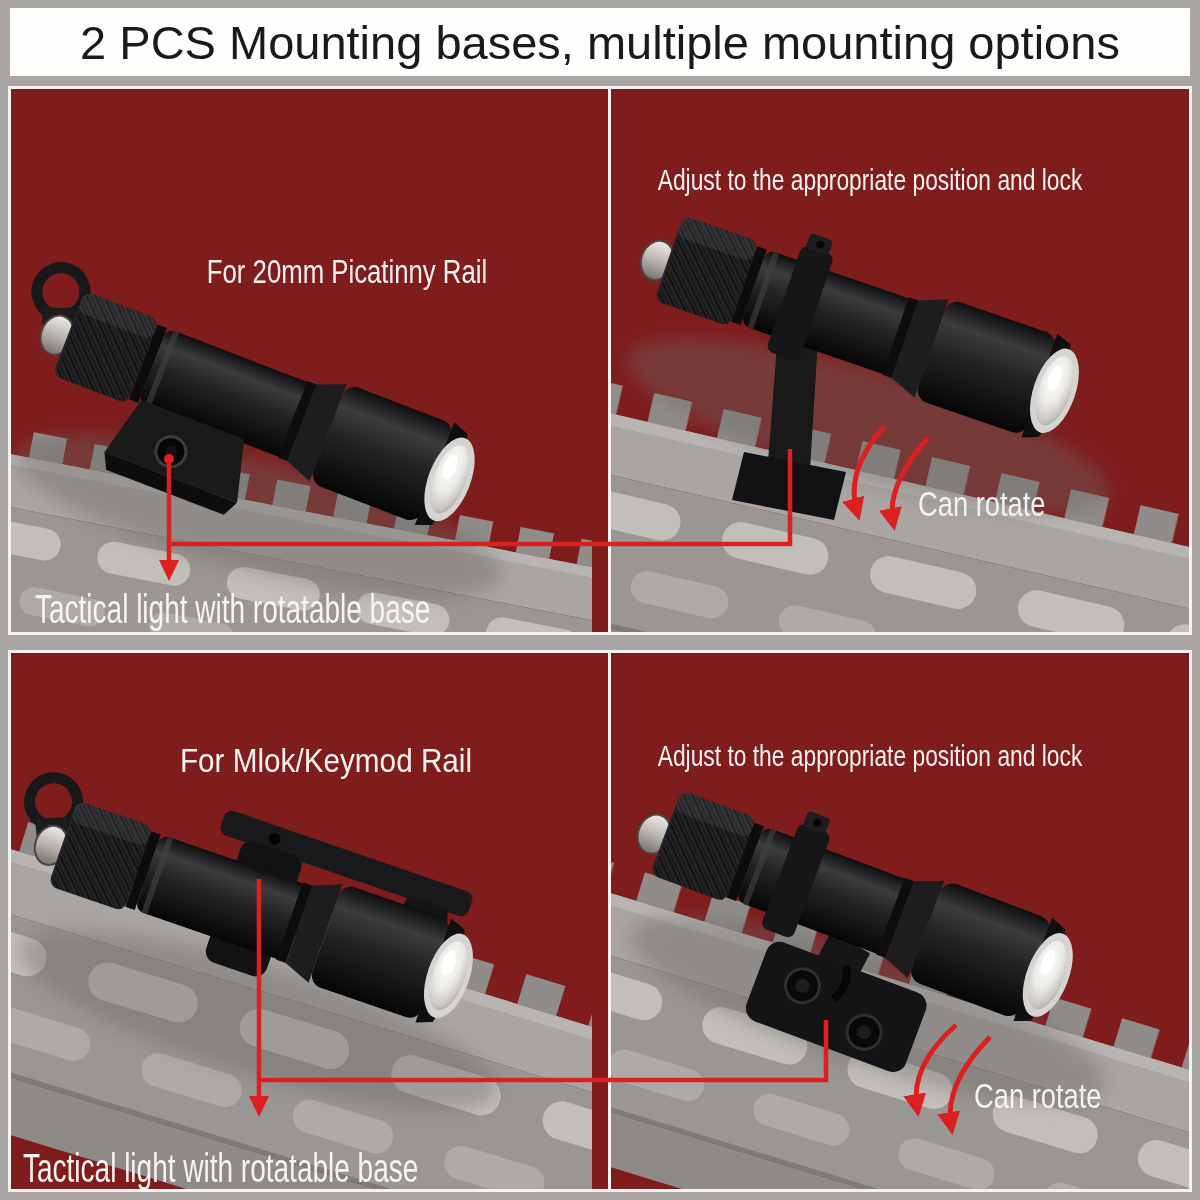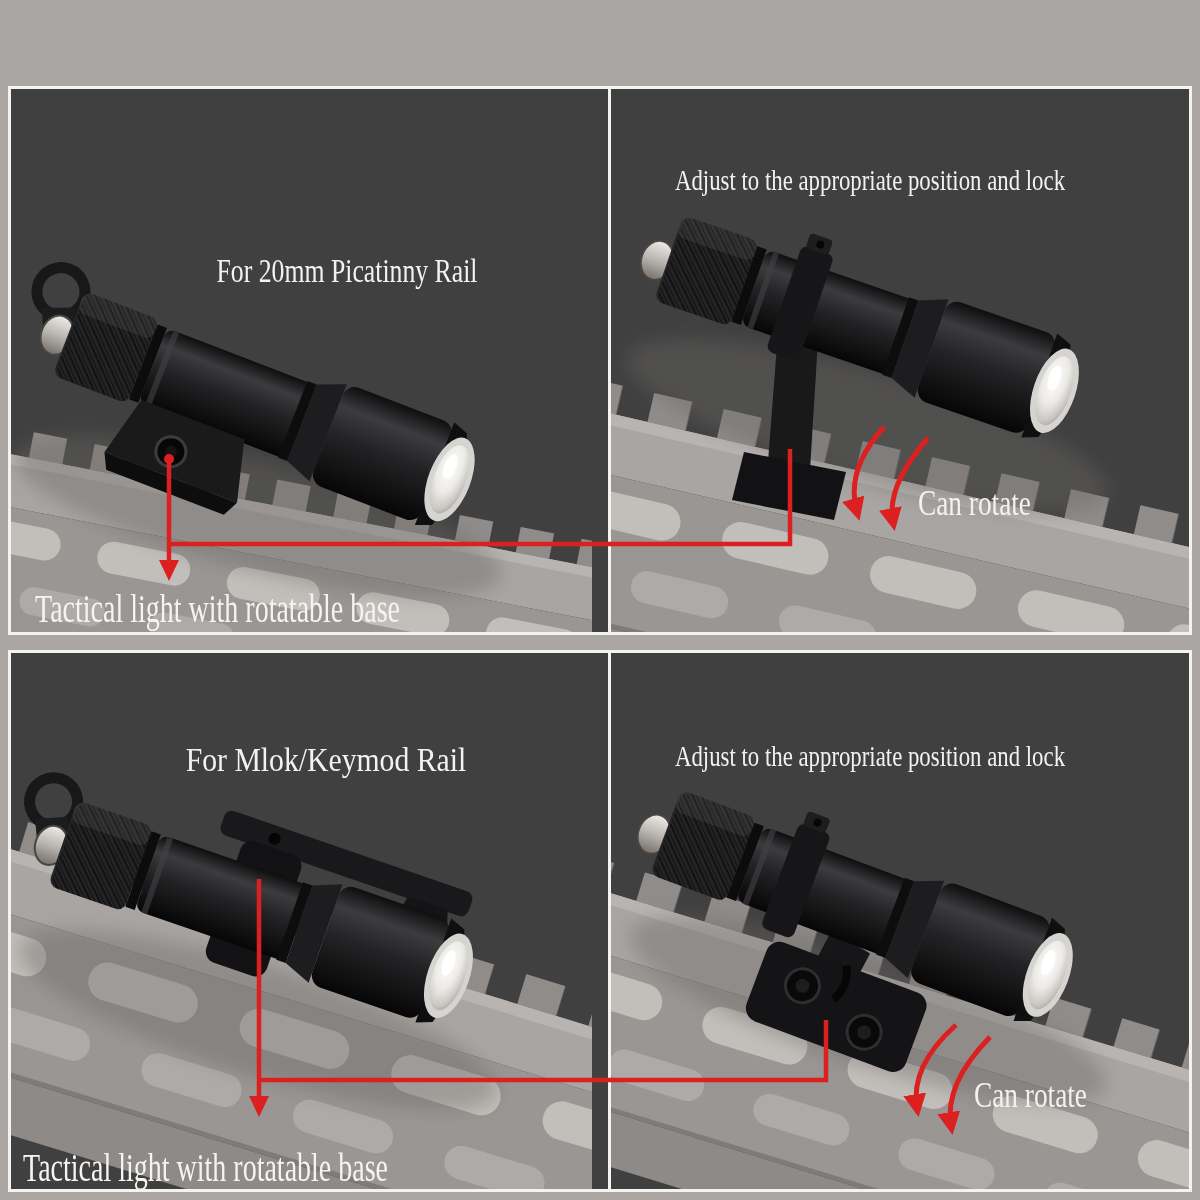--- a/index.html
+++ b/index.html
@@ -8,22 +8,22 @@
     background:#a9a6a4;font-family:"Liberation Sans",sans-serif;
   }
   .banner{
     position:absolute;left:10px;top:8px;width:1180px;height:68px;
     background:#fdfdfc;display:flex;align-items:center;justify-content:center;
   }
   .banner span{
     font-size:47px;color:#1a1a1a;white-space:nowrap;letter-spacing:0;
   }
   .panel{
-    position:absolute;box-sizing:border-box;background:#404040;
-    border:3px solid #f3f3f2;overflow:hidden;font-family:Liberation Serif, serif;
+    position:absolute;box-sizing:border-box;background:#7f1d1d;
+    border:3px solid #f3f3f2;overflow:hidden;
   }
   .panel-tl{left:8px;top:86px;width:608px;height:549px;}
   .panel-tr{left:608px;top:86px;width:584px;height:549px;}
   .panel-bl{left:8px;top:650px;width:636px;height:542px;}
   .panel-br{left:608px;top:650px;width:584px;height:542px;}
   .illus{position:absolute;left:-3px;top:-3px;width:584px;height:549px;}
   .panel-bl .illus,.panel-br .illus{height:542px;}
   .cap{
     position:absolute;color:#f3f2f0;white-space:nowrap;line-height:1;
     transform-origin:center;z-index:3;
@@ -151,20 +151,23 @@
         <rect x="142" y="62" width="170" height="84" rx="14" fill="#141416"></rect>
         <circle cx="188" cy="96" r="17" fill="#090909" stroke="#2e2e30" stroke-width="3"></circle>
         <circle cx="188" cy="96" r="7" fill="#1d1d1f"></circle>
         <circle cx="262" cy="118" r="17" fill="#090909" stroke="#2e2e30" stroke-width="3"></circle>
         <circle cx="262" cy="118" r="7" fill="#1d1d1f"></circle>
         <path d="M222,62 Q232,78 222,98" stroke="#060606" stroke-width="8" fill="none"></path>
       </symbol>
     </defs>
   </svg>
 
+  <div class="banner">
+    <span>2 PCS Mounting bases, multiple mounting options</span>
+  </div>
 
   <div class="panel panel-tl">
     <svg class="illus" viewBox="0 0 584 549" preserveAspectRatio="none">
       <g transform="translate(-40,360) rotate(11)">
         <use href="#rail"></use>
       </g>
       <ellipse cx="250" cy="430" rx="250" ry="55" fill="#6b6865" opacity="0.4" filter="url(#soft)" transform="rotate(14 250 430)"></ellipse>
       <g transform="translate(55,245) rotate(21)">
         <use href="#qdloop"></use>
         <use href="#fl"></use>

